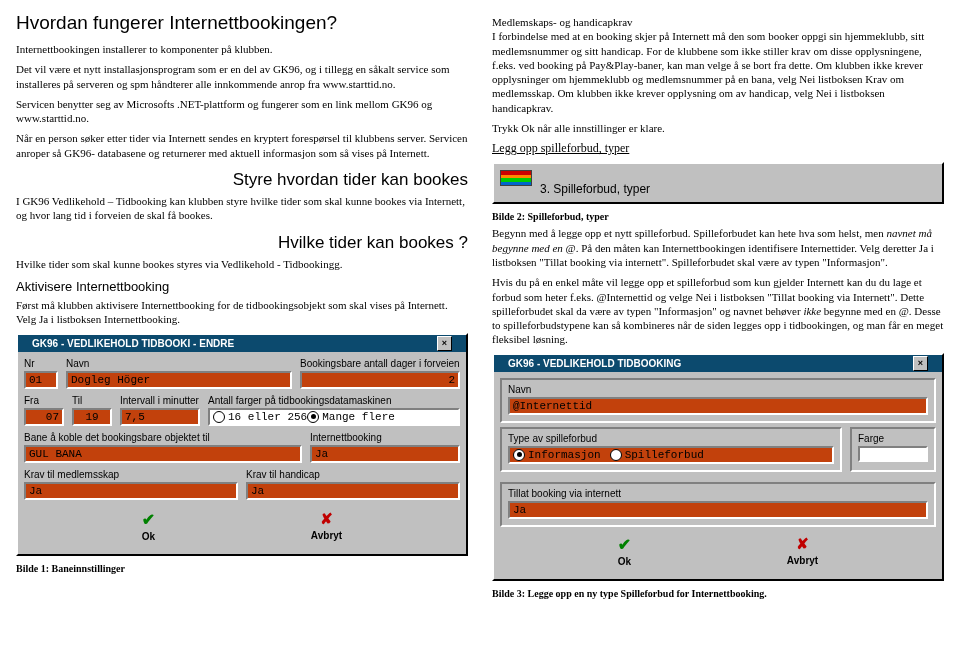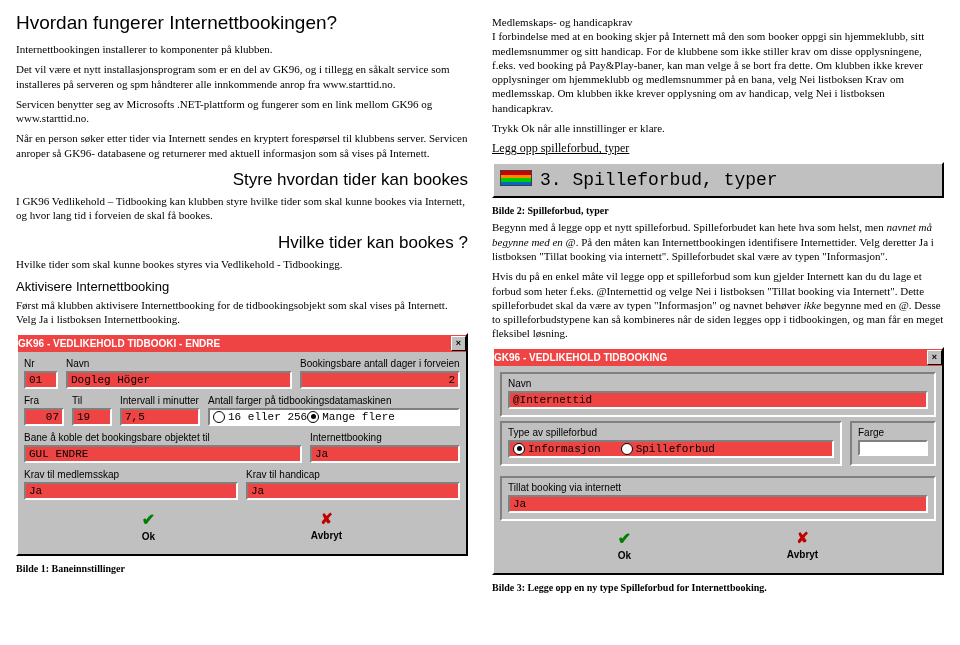--- a/index.html
+++ b/index.html
@@ -55,26 +55,26 @@
   .dialog {
     background: #c0c0c0;
     border: 2px solid #000;
     border-top-color: #fff;
     border-left-color: #fff;
     font-family: "MS Sans Serif", Arial, sans-serif;
     font-size: 10px;
     margin-top: 6px;
   }
   .titlebar {
-    background: #ef4444;
+    background: #0c4a6e;
     color: #fff;
     display: flex;
     justify-content: space-between;
     align-items: center;
-    padding: 1px 0;
+    padding: 1px 14px;
     font-size: 10px;
     font-weight: bold;
   }
   .titlebar .xbtn {
     background: #c0c0c0;
     color: #000;
     width: 13px;
     height: 13px;
     font-size: 9px;
     display: inline-flex;
@@ -97,21 +97,21 @@
     display: flex;
     flex-direction: column;
   }
   .field label, .group-title {
     font-size: 10px;
     color: #000;
     margin-bottom: 2px;
     white-space: nowrap;
   }
   .sunken {
-    background: #ef4444;
+    background: #c2410c;
     border: 2px solid #808080;
     border-right-color: #fff;
     border-bottom-color: #fff;
     padding: 1px 3px;
     font-family: "Courier New", monospace;
     font-size: 11px;
     min-height: 14px;
     box-sizing: border-box;
   }
   .raised-group {
@@ -172,22 +172,23 @@
     display: flex;
     flex-direction: column;
     border: 1px solid #404040;
   }
   .stripes div { flex:1; }
   .s1{background:#c00;} .s2{background:#f80;} .s3{background:#0c0;} .s4{background:#06c;}
   .box-cell {
     display:flex; gap:8px; align-items:flex-start;
   }
   .mono-big {
-    font-family: Liberation Mono, monospace;
-    font-size: 18px;
+    font-family: Liberation Sans, sans-serif;
+    font-size: 12px;
+    margin-top: 12px;
   }
   .underline-hdr {
     text-decoration: underline;
     font-family: Georgia, serif;
     font-size: 12px;
     margin: 6px 0 4px 0;
   }
 </style>
 </head>
 <body>
@@ -230,21 +231,21 @@
             <div class="sunken" style="text-align:right;">2</div>
           </div>
         </div>
         <div class="row">
           <div class="field" style="width:40px;">
             <label>Fra</label>
             <div class="sunken" style="text-align:right;">07</div>
           </div>
           <div class="field" style="width:40px;">
             <label>Til</label>
-            <div class="sunken" style="text-align:left;">19</div>
+            <div class="sunken" style="text-align:center;">19</div>
           </div>
           <div class="field" style="width:80px;">
             <label>Intervall i minutter</label>
             <div class="sunken">7,5</div>
           </div>
           <div class="field" style="flex:1;">
             <label>Antall farger på tidbookingsdatamaskinen</label>
             <div class="sunken" style="display:flex;background:#fff;">
               <span class="radio-item">
                   <span class="radio-dot"></span>
@@ -253,21 +254,21 @@
               <span class="radio-item">
                   <span class="radio-dot on"></span>
                   <span>Mange flere</span>
                 </span>
             </div>
           </div>
         </div>
         <div class="row">
           <div class="field" style="flex:1;">
             <label>Bane å koble det bookingsbare objektet til</label>
-            <div class="sunken">GUL ENDRE</div>
+            <div class="sunken">GUL BANA</div>
           </div>
           <div class="field" style="width:150px;">
             <label>Internettbooking</label>
             <div class="sunken">Ja</div>
           </div>
         </div>
         <div class="row">
           <div class="field" style="flex:1;">
             <label>Krav til medlemsskap</label>
             <div class="sunken">Ja</div>
@@ -328,21 +329,21 @@
         <span class="xbtn">×</span>
       </div>
       <div class="dlg-body">
         <div class="raised-group">
           <div class="group-title">Navn</div>
           <div class="sunken">@Internettid</div>
         </div>
         <div class="row" style="align-items:stretch;">
           <div class="raised-group" style="flex:1;">
             <div class="group-title">Type av spilleforbud</div>
-            <div class="sunken" style="display:flex;gap:20px;">
+            <div class="sunken" style="display:flex;gap:9px;">
               <span class="radio-item">
                   <span class="radio-dot on"></span>
                   <span>Informasjon</span>
                 </span>
               <span class="radio-item">
                   <span class="radio-dot"></span>
                   <span>Spilleforbud</span>
                 </span>
             </div>
           </div>

